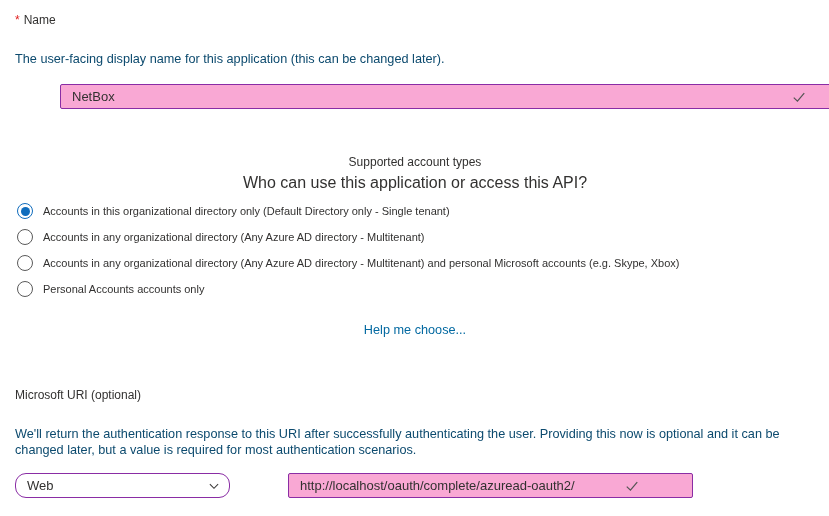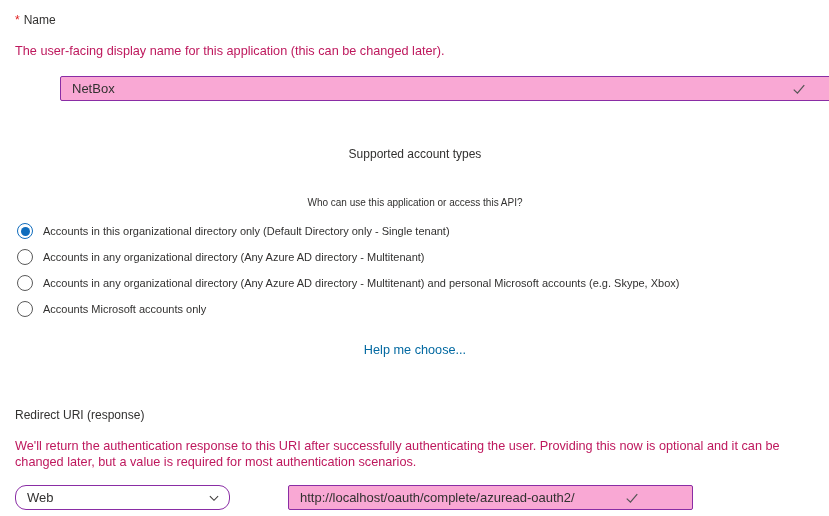--- a/index.html
+++ b/index.html
@@ -18,22 +18,22 @@
     font-size: 12px;
     font-weight: 400;
     line-height: 20px;
     color: #323130;
   }
   .required-asterisk { color: #e02020; margin-right: 4px; }
 
   .field-desc {
     font-size: 12.7px;
     line-height: 16px;
-    margin-top: 13px;
-    color: #be185d;
+    margin-top: 21px;
+    color: #0c4a6e;
     max-width: 804px;
   }
 
   .text-input-row { margin-top: 17px; position: relative; width: 800px; }
   .text-input {
     width: 100%;
     height: 25px;
     border: 1px solid #8a2da5;
     border-radius: 2px;
     padding: 0 32px 0 11px;
@@ -49,23 +49,23 @@
     right: 9px;
     top: 50%;
     transform: translateY(-50%);
     width: 14px; height: 14px;
     display: inline-flex;
   }
   .check-icon svg { width: 14px; height: 14px; }
 
   .account-section { margin-top: 43px; text-align: center; }
   .question {
-    font-size: 10px;
+    font-size: 16px;
     line-height: 16px;
-    margin-top: 31px;
+    margin-top: 3px;
   }
 
   .radio-list { margin-top: 7px; }
   .radio-option {
     display: flex;
     align-items: center;
     height: 26px;
     cursor: pointer;
   }
   .radio {
@@ -146,29 +146,29 @@
       <div class="radio-option">
         <span class="radio"></span>
         <span class="radio-label">Accounts in any organizational directory (Any Azure AD directory - Multitenant)</span>
       </div>
       <div class="radio-option">
         <span class="radio"></span>
         <span class="radio-label">Accounts in any organizational directory (Any Azure AD directory - Multitenant) and personal Microsoft accounts (e.g. Skype, Xbox)</span>
       </div>
       <div class="radio-option">
         <span class="radio"></span>
-        <span class="radio-label">Accounts Microsoft accounts only</span>
+        <span class="radio-label">Personal Accounts accounts only</span>
       </div>
     </div>
 
     <a class="help-link">Help me choose...</a>
   </div>
 
   <div class="redirect-section">
-    <div class="section-title">Redirect URI (response)</div>
+    <div class="section-title">Microsoft URI (optional)</div>
     <div class="field-desc">We'll return the authentication response to this URI after successfully authenticating the user. Providing this now is optional and it can be changed later, but a value is required for most authentication scenarios.</div>
 
     <div class="uri-row">
       <div class="select-box">
         <span>Web</span>
         <span class="chevron-icon">
           <svg viewBox="0 0 16 16">
               <path d="M2.5 5.5 L8 11 L13.5 5.5" fill="none" stroke="#3b3a39" stroke-width="1.4"></path>
             </svg>
         </span>

